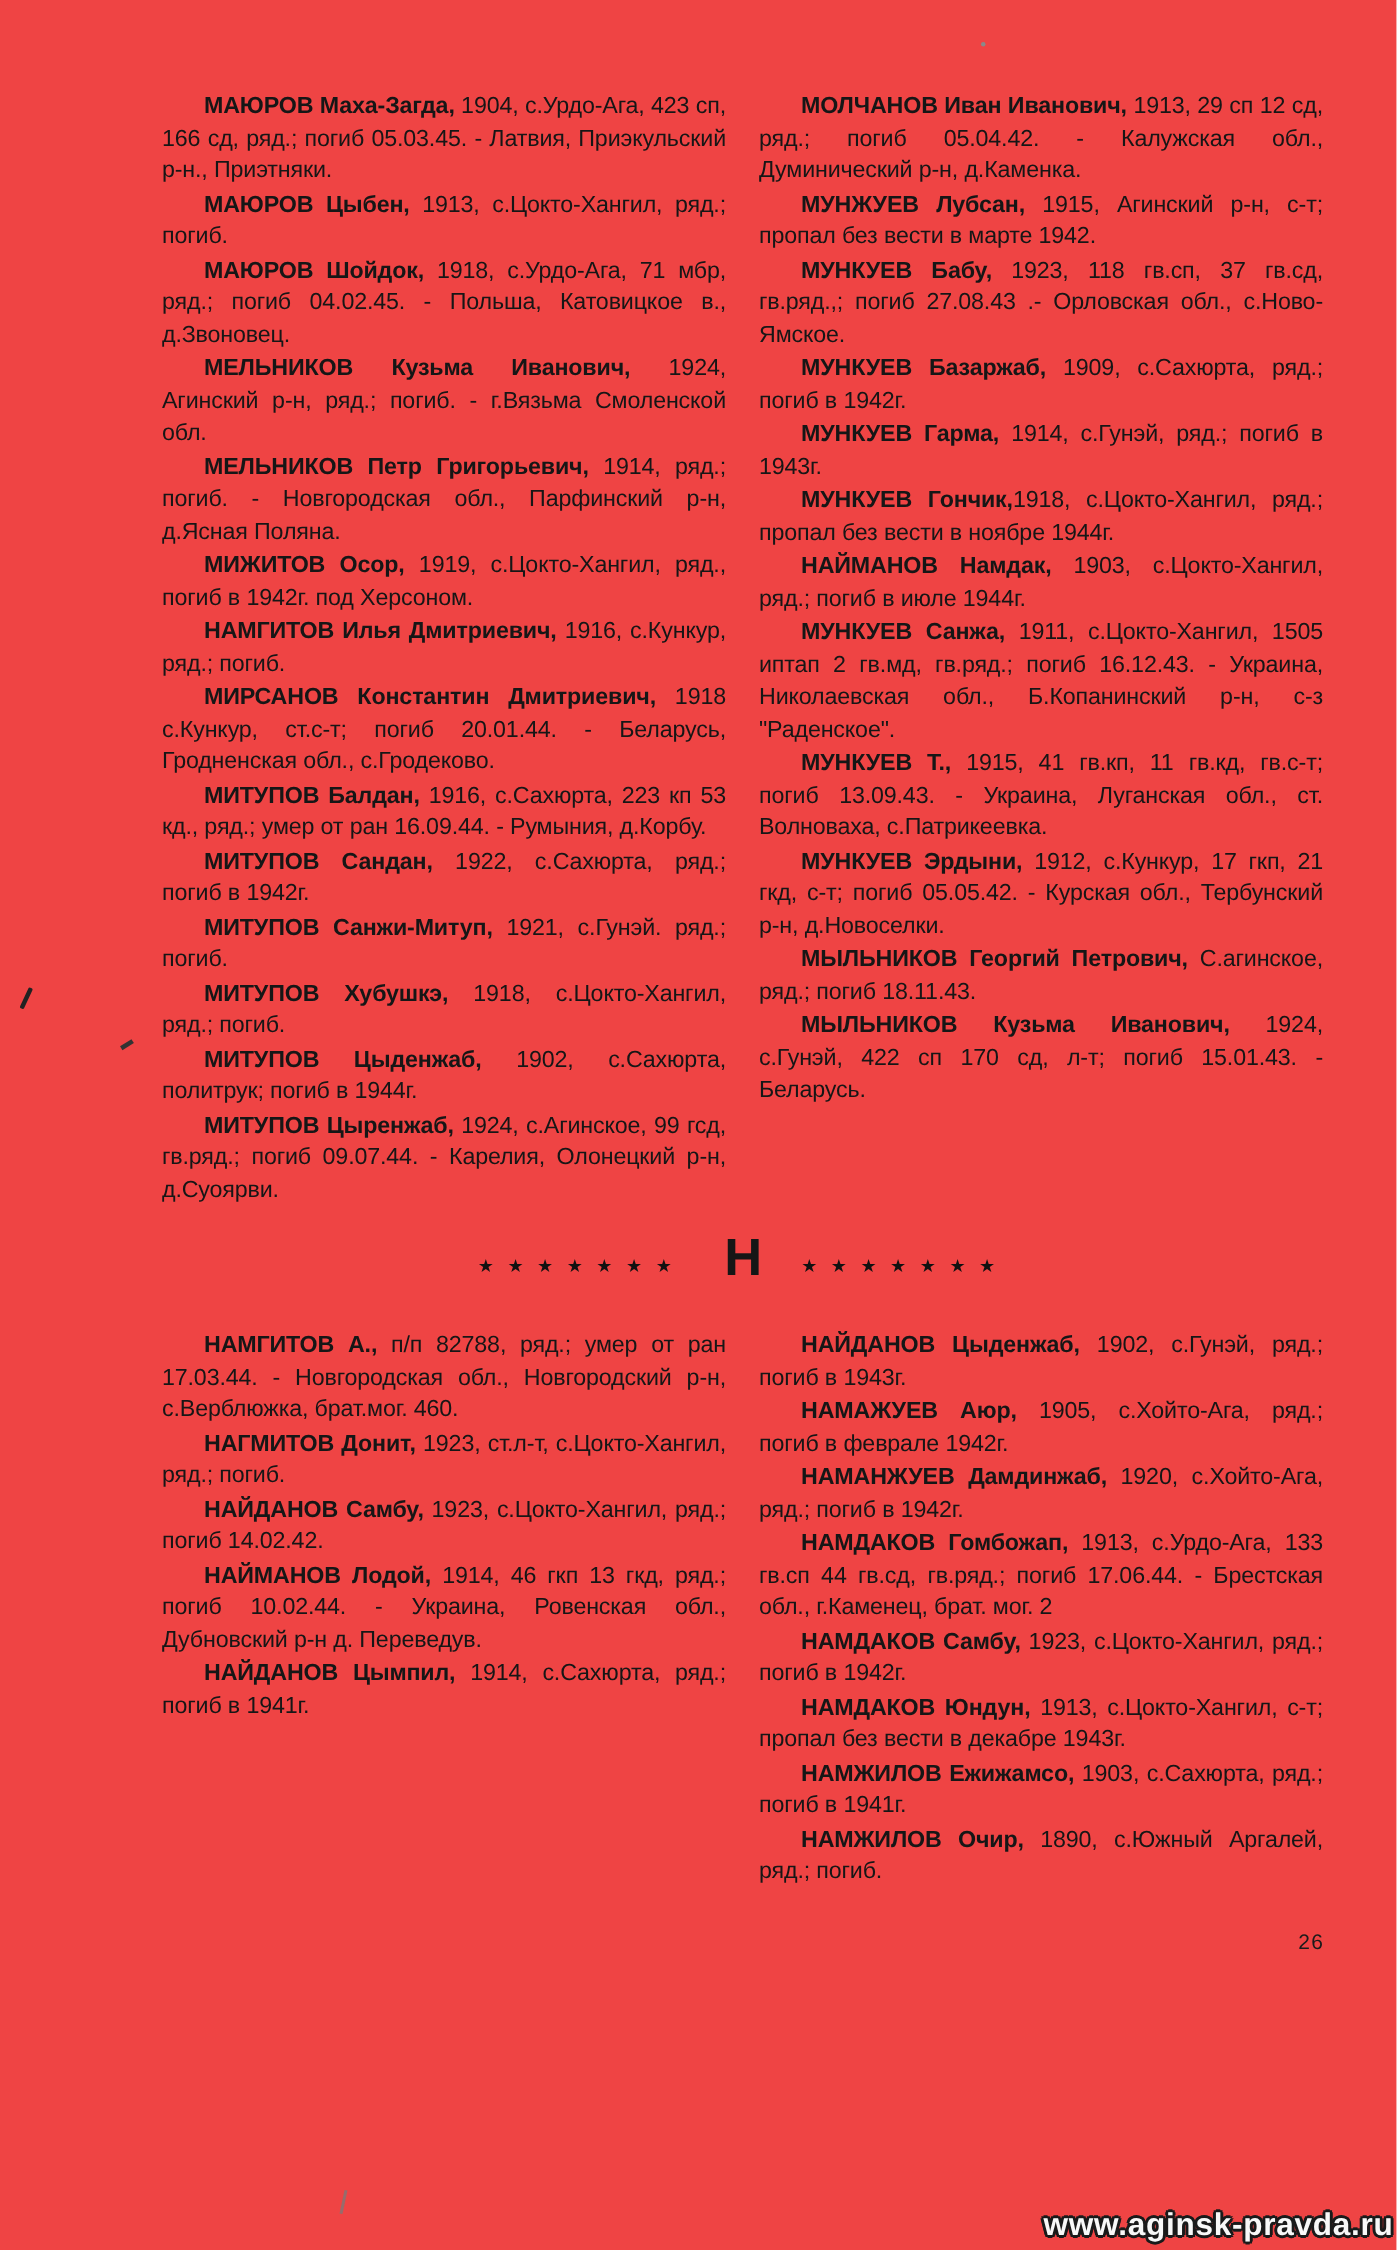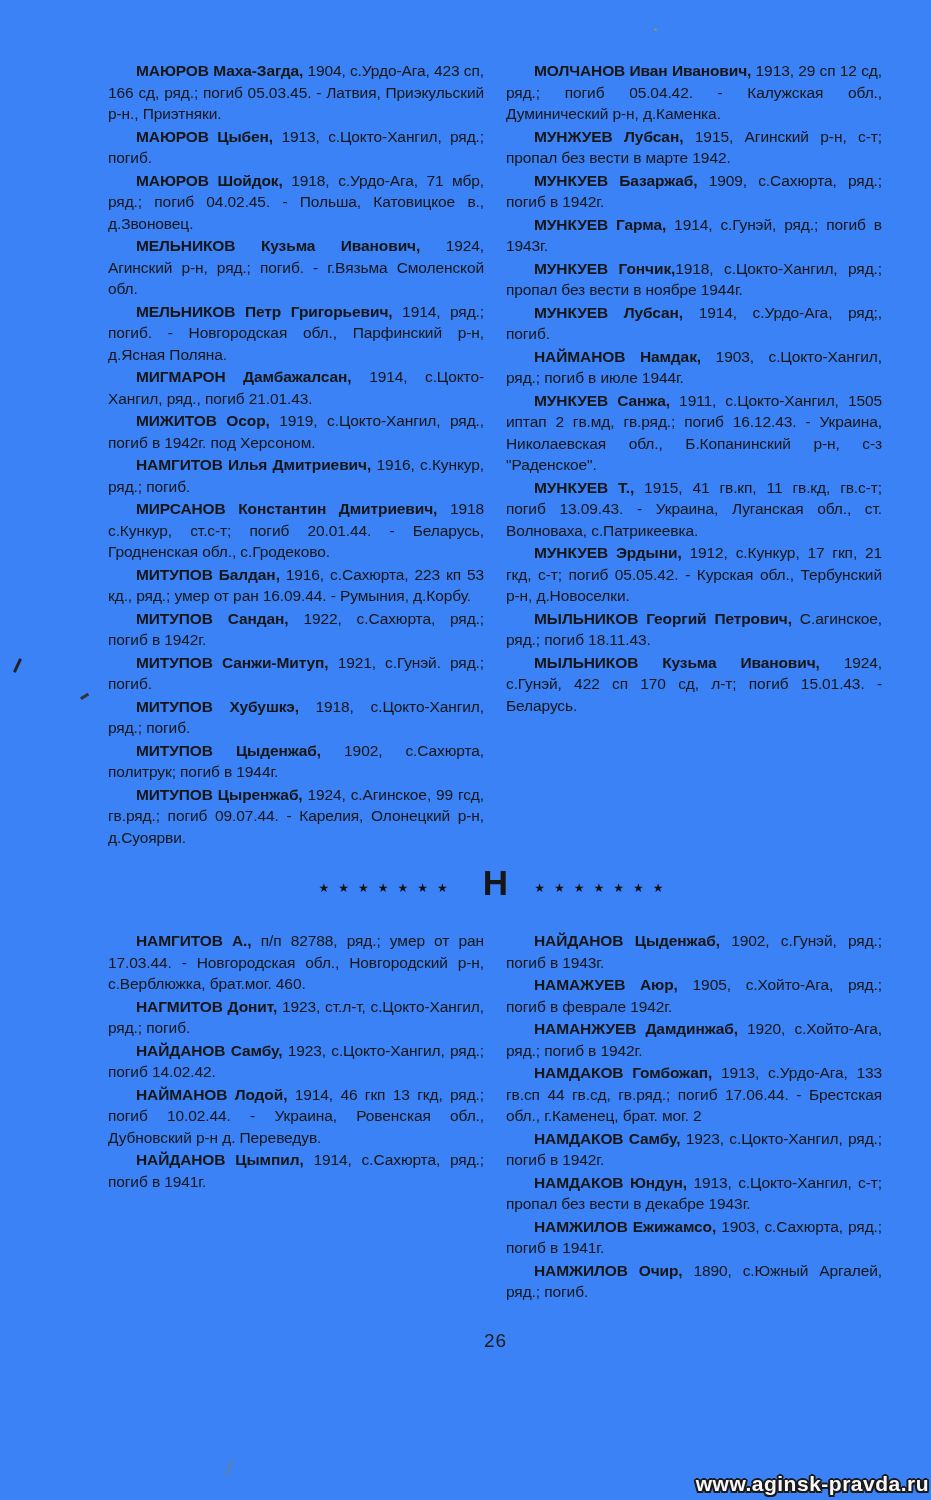--- a/index.html
+++ b/index.html
@@ -1,19 +1,19 @@
 <!DOCTYPE html>
 <html lang="ru"><head>
 <meta charset="utf-8">
 <style>
   html,body{margin:0;padding:0;background:#ffffff;}
   .page{
     position:relative;
     width:931px;height:1500px;
-    background:#3b82f6;
+    background:#ef4444;
     color:#161616;
     font-family:"Liberation Sans","DejaVu Sans",sans-serif;
     overflow:hidden;
   }
   .content{
     position:absolute;
     top:60px;left:108px;width:775px;
   }
   .columns{display:flex;gap:22px;}
   .col{
@@ -28,22 +28,22 @@
   .divider{
     display:flex;justify-content:center;align-items:center;
     gap:26px;margin:16px 0 30px 0;
   }
   .stars{
     font-size:12px;letter-spacing:9px;color:#111;
     transform:translateY(5px);white-space:nowrap;
   }
   .letter{font-size:35px;font-weight:700;line-height:1;}
   .page-number{
-    text-align:center;margin-top:26px;
-    font-size:19px;letter-spacing:1px;color:#1b1b1b;
+    text-align:right;margin-top:26px;
+    font-size:14px;letter-spacing:1px;color:#1b1b1b;
   }
   .watermark{
     position:absolute;right:2px;bottom:4px;
     font-weight:700;font-size:21px;letter-spacing:0.5px;
     color:#f8f8f8;
     text-shadow:
       2px 0 0 #1a1a1a,-2px 0 0 #1a1a1a,0 2px 0 #1a1a1a,0 -2px 0 #1a1a1a,
       1.5px 1.5px 0 #1a1a1a,-1.5px -1.5px 0 #1a1a1a,
       1.5px -1.5px 0 #1a1a1a,-1.5px 1.5px 0 #1a1a1a;
     white-space:nowrap;
@@ -68,38 +68,37 @@
 
   <div class="content">
 
     <section class="columns">
       <div class="col">
           <p class="entry"><b class="entry-name">МАЮРОВ Маха-Загда,</b><span> 1904, с.Урдо-Ага, 423 сп, 166 сд, ряд.; погиб 05.03.45. - Латвия, Приэкульский р-н., Приэтняки.</span></p>
           <p class="entry"><b class="entry-name">МАЮРОВ Цыбен,</b><span> 1913, с.Цокто-Хангил, ряд.; погиб.</span></p>
           <p class="entry"><b class="entry-name">МАЮРОВ Шойдок,</b><span> 1918, с.Урдо-Ага, 71 мбр, ряд.; погиб 04.02.45. - Польша, Катовицкое в., д.Звоновец.</span></p>
           <p class="entry"><b class="entry-name">МЕЛЬНИКОВ Кузьма Иванович,</b><span> 1924, Агинский р-н, ряд.; погиб. - г.Вязьма Смоленской обл.</span></p>
           <p class="entry"><b class="entry-name">МЕЛЬНИКОВ Петр Григорьевич,</b><span> 1914, ряд.; погиб. - Новгородская обл., Парфинский р-н, д.Ясная Поляна.</span></p>
-          <p class="entry"><b class="entry-name">МИГМАРОН Дамбажалсан,</b><span> 1914, с.Цокто-Хангил, ряд., погиб 21.01.43.</span></p>
           <p class="entry"><b class="entry-name">МИЖИТОВ Осор,</b><span> 1919, с.Цокто-Хангил, ряд., погиб в 1942г. под Херсоном.</span></p>
           <p class="entry"><b class="entry-name">НАМГИТОВ Илья Дмитриевич,</b><span> 1916, с.Кункур, ряд.; погиб.</span></p>
           <p class="entry"><b class="entry-name">МИРСАНОВ Константин Дмитриевич,</b><span> 1918 с.Кункур, ст.с-т; погиб 20.01.44. - Беларусь, Гродненская обл., с.Гродеково.</span></p>
           <p class="entry"><b class="entry-name">МИТУПОВ Балдан,</b><span> 1916, с.Сахюрта, 223 кп 53 кд., ряд.; умер от ран 16.09.44. - Румыния, д.Корбу.</span></p>
           <p class="entry"><b class="entry-name">МИТУПОВ Сандан,</b><span> 1922, с.Сахюрта, ряд.; погиб в 1942г.</span></p>
           <p class="entry"><b class="entry-name">МИТУПОВ Санжи-Митуп,</b><span> 1921, с.Гунэй. ряд.; погиб.</span></p>
           <p class="entry"><b class="entry-name">МИТУПОВ Хубушкэ,</b><span> 1918, с.Цокто-Хангил, ряд.; погиб.</span></p>
           <p class="entry"><b class="entry-name">МИТУПОВ Цыденжаб,</b><span> 1902, с.Сахюрта, политрук; погиб в 1944г.</span></p>
           <p class="entry"><b class="entry-name">МИТУПОВ Цыренжаб,</b><span> 1924, с.Агинское, 99 гсд, гв.ряд.; погиб 09.07.44. - Карелия, Олонецкий р-н, д.Суоярви.</span></p>
         </div>
       <div class="col">
           <p class="entry"><b class="entry-name">МОЛЧАНОВ Иван Иванович,</b><span> 1913, 29 сп 12 сд, ряд.; погиб 05.04.42. - Калужская обл., Думинический р-н, д.Каменка.</span></p>
           <p class="entry"><b class="entry-name">МУНЖУЕВ Лубсан,</b><span> 1915, Агинский р-н, с-т; пропал без вести в марте 1942.</span></p>
+          <p class="entry"><b class="entry-name">МУНКУЕВ Бабу,</b><span> 1923, 118 гв.сп, 37 гв.сд, гв.ряд.,; погиб 27.08.43 .- Орловская обл., с.Ново-Ямское.</span></p>
           <p class="entry"><b class="entry-name">МУНКУЕВ Базаржаб,</b><span> 1909, с.Сахюрта, ряд.; погиб в 1942г.</span></p>
           <p class="entry"><b class="entry-name">МУНКУЕВ Гарма,</b><span> 1914, с.Гунэй, ряд.; погиб в 1943г.</span></p>
           <p class="entry"><b class="entry-name">МУНКУЕВ Гончик,</b><span>1918, с.Цокто-Хангил, ряд.; пропал без вести в ноябре 1944г.</span></p>
-          <p class="entry"><b class="entry-name">МУНКУЕВ Лубсан,</b><span> 1914, с.Урдо-Ага, ряд;, погиб.</span></p>
           <p class="entry"><b class="entry-name">НАЙМАНОВ Намдак,</b><span> 1903, с.Цокто-Хангил, ряд.; погиб в июле 1944г.</span></p>
           <p class="entry"><b class="entry-name">МУНКУЕВ Санжа,</b><span> 1911, с.Цокто-Хангил, 1505 иптап 2 гв.мд, гв.ряд.; погиб 16.12.43. - Украина, Николаевская обл., Б.Копанинский р-н, с-з "Раденское".</span></p>
           <p class="entry"><b class="entry-name">МУНКУЕВ Т.,</b><span> 1915, 41 гв.кп, 11 гв.кд, гв.с-т; погиб 13.09.43. - Украина, Луганская обл., ст. Волноваха, с.Патрикеевка.</span></p>
           <p class="entry"><b class="entry-name">МУНКУЕВ Эрдыни,</b><span> 1912, с.Кункур, 17 гкп, 21 гкд, с-т; погиб 05.05.42. - Курская обл., Тербунский р-н, д.Новоселки.</span></p>
           <p class="entry"><b class="entry-name">МЫЛЬНИКОВ Георгий Петрович,</b><span> С.агинское, ряд.; погиб 18.11.43.</span></p>
           <p class="entry"><b class="entry-name">МЫЛЬНИКОВ Кузьма Иванович,</b><span> 1924, с.Гунэй, 422 сп 170 сд, л-т; погиб 15.01.43. - Беларусь.</span></p>
         </div>
     </section>
 
     <div class="divider">

